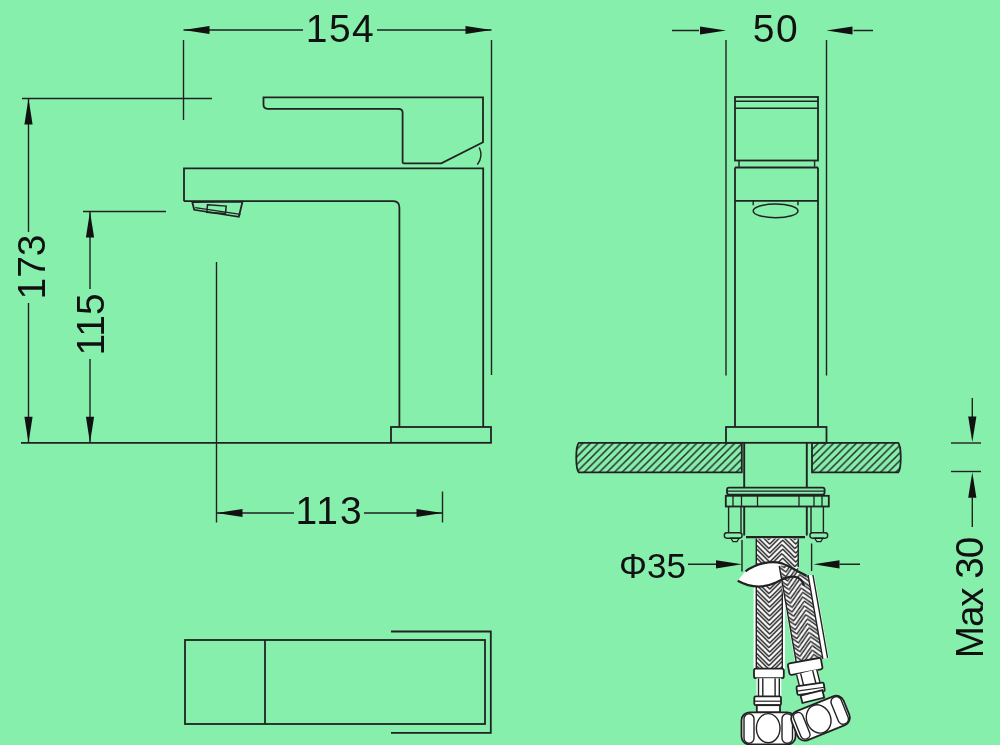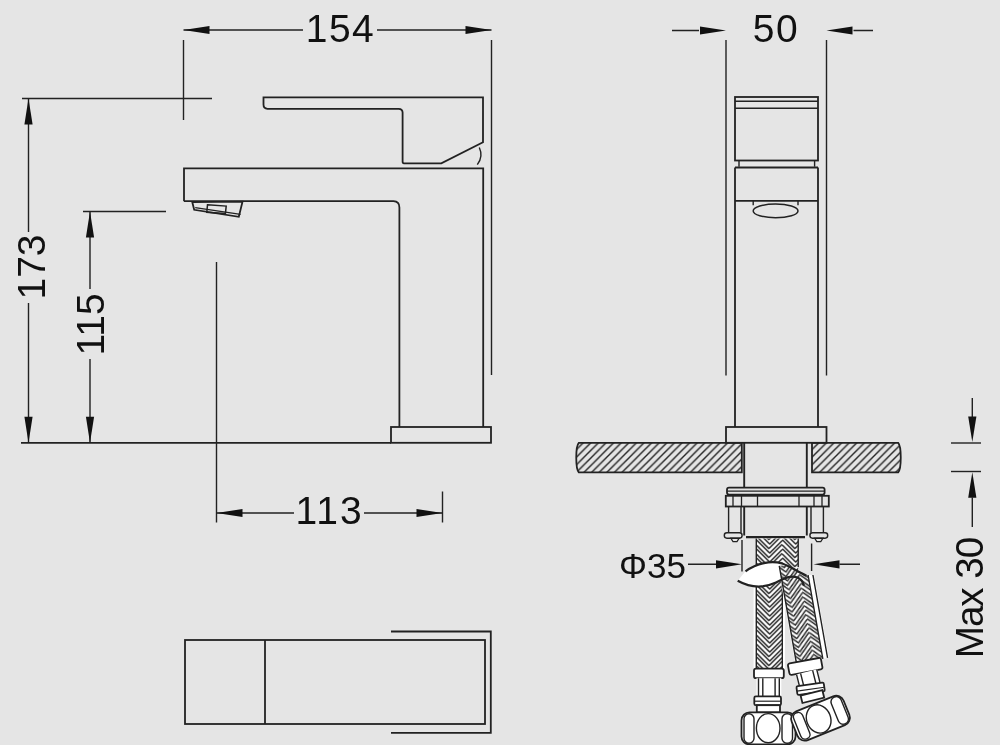--- a/index.html
+++ b/index.html
@@ -1,16 +1,16 @@
 <!DOCTYPE html>
 <html><head>
 <meta charset="utf-8">
 <style>
   html,body{margin:0;padding:0;background:#ffffff;}
-  #page{width:1000px;height:745px;position:relative;background:#e5e5e5;overflow:hidden;}
+  #page{width:1000px;height:745px;position:relative;background:#86efac;overflow:hidden;}
   svg{display:block;}
   text{font-family:"Liberation Sans", sans-serif;fill:#111;}
 </style>
 </head>
 <body>
 
 <div id="page">
 <svg width="1000" height="745" viewBox="0 0 1000 745">
 <defs>
 

